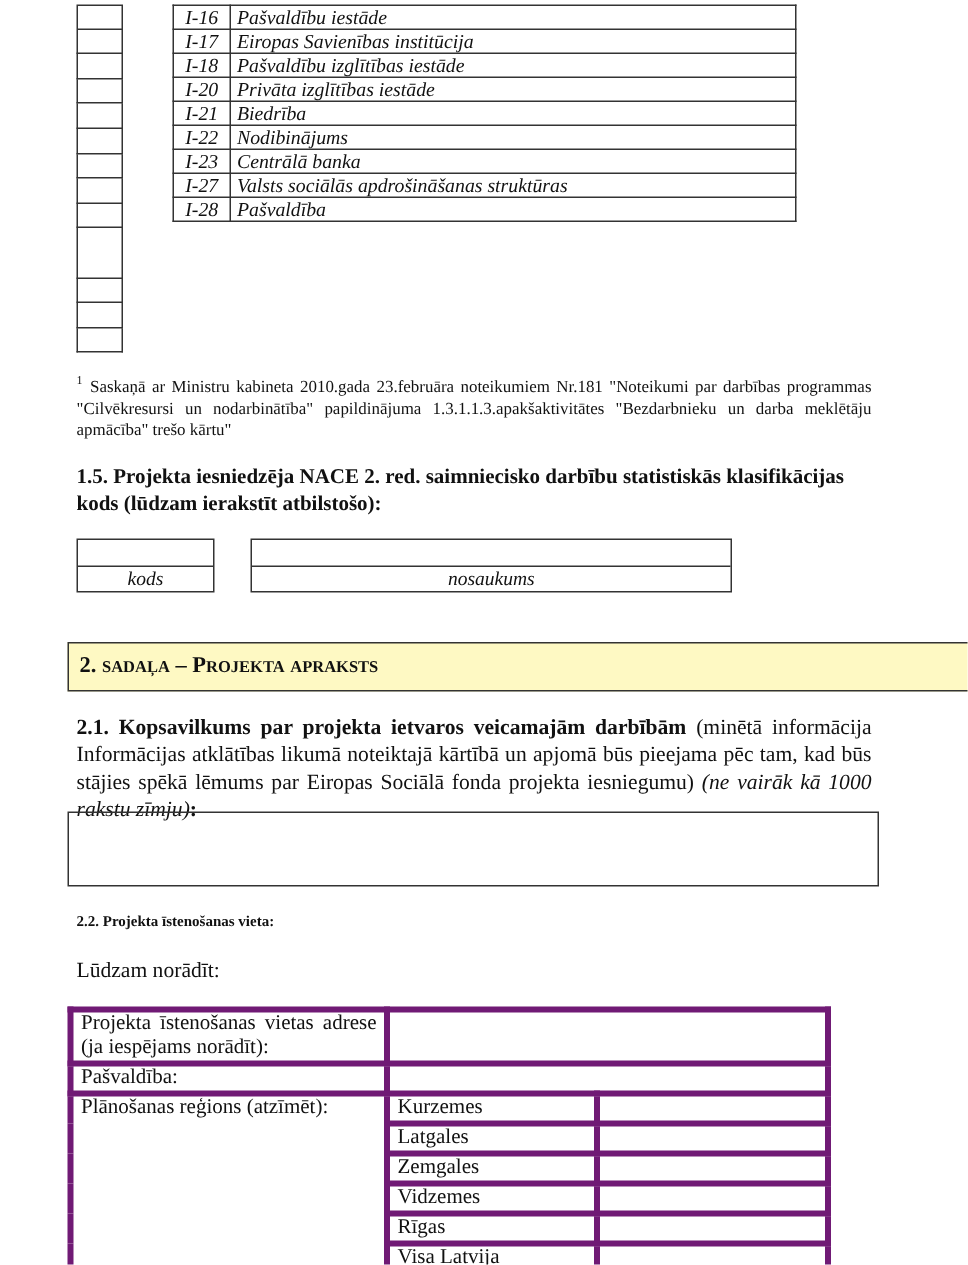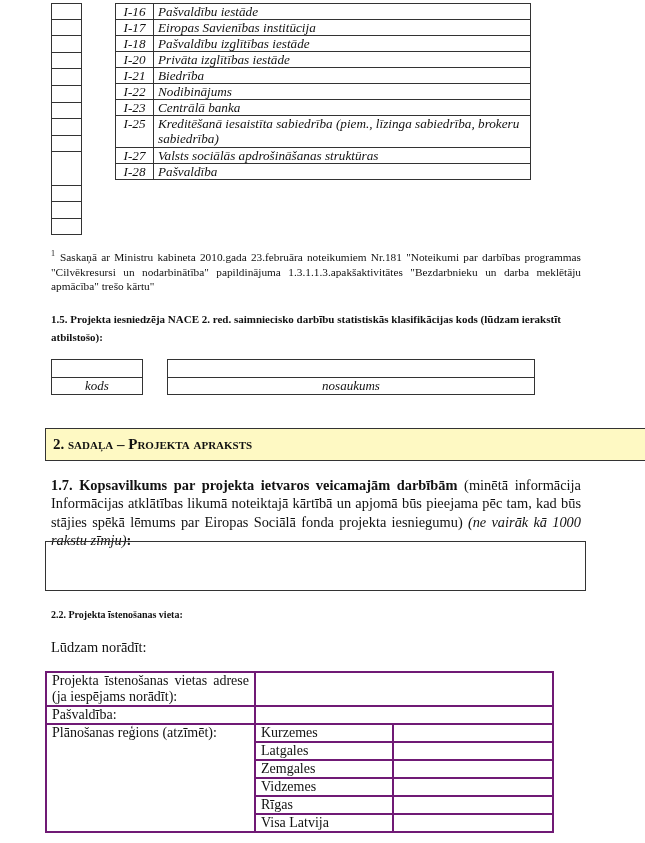--- a/index.html
+++ b/index.html
@@ -24,21 +24,21 @@
     .code-table td.code { width: 37px; text-align: center; padding: 0; }
     .code-table tr.dbl td { height: 31.2px; }
 
     .footnote {
       left: 51px; top: 247px; width: 530px; font-size: 11.3px; line-height: 14.5px;
       text-align: justify;
     }
     .footnote sup { font-size: 8px; vertical-align: 5px; margin-right: 5px; }
 
     .h15 {
-      left: 51px; top: 310px; width: 530px; font-weight: bold; font-size: 11px; line-height: 18px;
+      left: 51px; top: 310px; width: 530px; font-weight: bold; font-size: 14px; line-height: 18px;
     }
 
     .nace-box { top: 359px; height: 36px; border: 1px solid #333; box-sizing: border-box; }
     .nace-box .top { height: 18px; border-bottom: 1px solid #333; box-sizing: border-box; }
     .nace-box .lbl { height: 16px; text-align: center; font-style: italic; font-size: 13px; line-height: 16px; }
 
     .sect-hdr {
       left: 45px; top: 428px; width: 605px; height: 33px; background: #fef9c3;
       border: 1.5px solid #333; box-sizing: border-box; padding-left: 7px;
       font-weight: bold; font-size: 15px; line-height: 31px;
@@ -50,21 +50,21 @@
     }
     .p21 b { font-weight: bold; }
     .p21 i { font-style: italic; }
 
     .textbox { left: 45px; top: 541px; width: 541px; height: 50px; border: 1.5px solid #333; box-sizing: border-box; }
 
     .h22 { left: 51px; top: 606px; font-weight: bold; font-size: 10px; line-height: 18px; }
     .ludzam { left: 51px; top: 638px; font-size: 14.4px; line-height: 18px; }
 
     .loc-table { left: 45px; top: 671px; width: 509px; border-collapse: collapse; }
-    .loc-table td { border: 2px solid #701a75; padding: 0 5px; font-size: 14px; line-height: 16px; vertical-align: top; margin-left: 29px; }
+    .loc-table td { border: 4px solid #701a75; padding: 0 5px; font-size: 14px; line-height: 16px; vertical-align: top; margin-left: 29px; }
     .loc-table td.lab { width: 197px; text-align: justify; }
     .loc-table td.reg { width: 126px; height: 15.7px; }
     .loc-table td.mark { height: 15.7px; }
   </style>
 </head>
 <body>
 
 <div class="abs chk-col">
   <div class="chk-cell"></div>
   <div class="chk-cell"></div>
@@ -104,51 +104,47 @@
         <td>Biedrība</td>
       </tr>
     <tr>
         <td class="code">I-22</td>
         <td>Nodibinājums</td>
       </tr>
     <tr>
         <td class="code">I-23</td>
         <td>Centrālā banka</td>
       </tr>
-    <tr class="dbl">
-        <td class="code">I-25</td>
-        <td>Kreditēšanā iesaistīta sabiedrība (piem., līzinga sabiedrība, brokeru sabiedrība)</td>
-      </tr>
     <tr>
         <td class="code">I-27</td>
         <td>Valsts sociālās apdrošināšanas struktūras</td>
       </tr>
     <tr>
         <td class="code">I-28</td>
         <td>Pašvaldība</td>
       </tr>
   </tbody>
 </table>
 
 <div class="abs footnote"><sup>1</sup><span>Saskaņā ar Ministru kabineta 2010.gada 23.februāra noteikumiem Nr.181 "Noteikumi par darbības programmas "Cilvēkresursi un nodarbinātība" papildinājuma 1.3.1.1.3.apakšaktivitātes "Bezdarbnieku un darba meklētāju apmācība" trešo kārtu"</span></div>
 
 <div class="abs h15">1.5. Projekta iesniedzēja NACE 2. red. saimniecisko darbību statistiskās klasifikācijas kods (lūdzam ierakstīt atbilstošo):</div>
 
 <div class="abs nace-box" style="left:51px; width:92px;">
   <div class="top"></div>
   <div class="lbl">kods</div>
 </div>
-<div class="abs nace-box" style="left:167px; width:368px;">
+<div class="abs nace-box" style="left:167px; width:321px;">
   <div class="top"></div>
   <div class="lbl">nosaukums</div>
 </div>
 
 <div class="abs sect-hdr"><span>2.</span> <span class="sc">sadaļa</span><span> – </span><span class="sc">Projekta apraksts</span></div>
 
-<div class="abs p21"><b>1.7. Kopsavilkums par projekta ietvaros veicamajām darbībām</b><span> (minētā informācija Informācijas atklātības likumā noteiktajā kārtībā un apjomā būs pieejama pēc tam, kad būs stājies spēkā lēmums par Eiropas Sociālā fonda projekta iesniegumu) </span><i>(ne vairāk kā 1000 rakstu zīmju)</i><b>:</b></div>
+<div class="abs p21"><b>2.1. Kopsavilkums par projekta ietvaros veicamajām darbībām</b><span> (minētā informācija Informācijas atklātības likumā noteiktajā kārtībā un apjomā būs pieejama pēc tam, kad būs stājies spēkā lēmums par Eiropas Sociālā fonda projekta iesniegumu) </span><i>(ne vairāk kā 1000 rakstu zīmju)</i><b>:</b></div>
 
 <div class="abs textbox"></div>
 
 <div class="abs h22">2.2. Projekta īstenošanas vieta:</div>
 <div class="abs ludzam">Lūdzam norādīt:</div>
 
 <table class="abs loc-table">
   <tbody>
     <tr>
       <td class="lab" style="height:31px;">Projekta īstenošanas vietas adrese (ja iespējams norādīt):</td>

